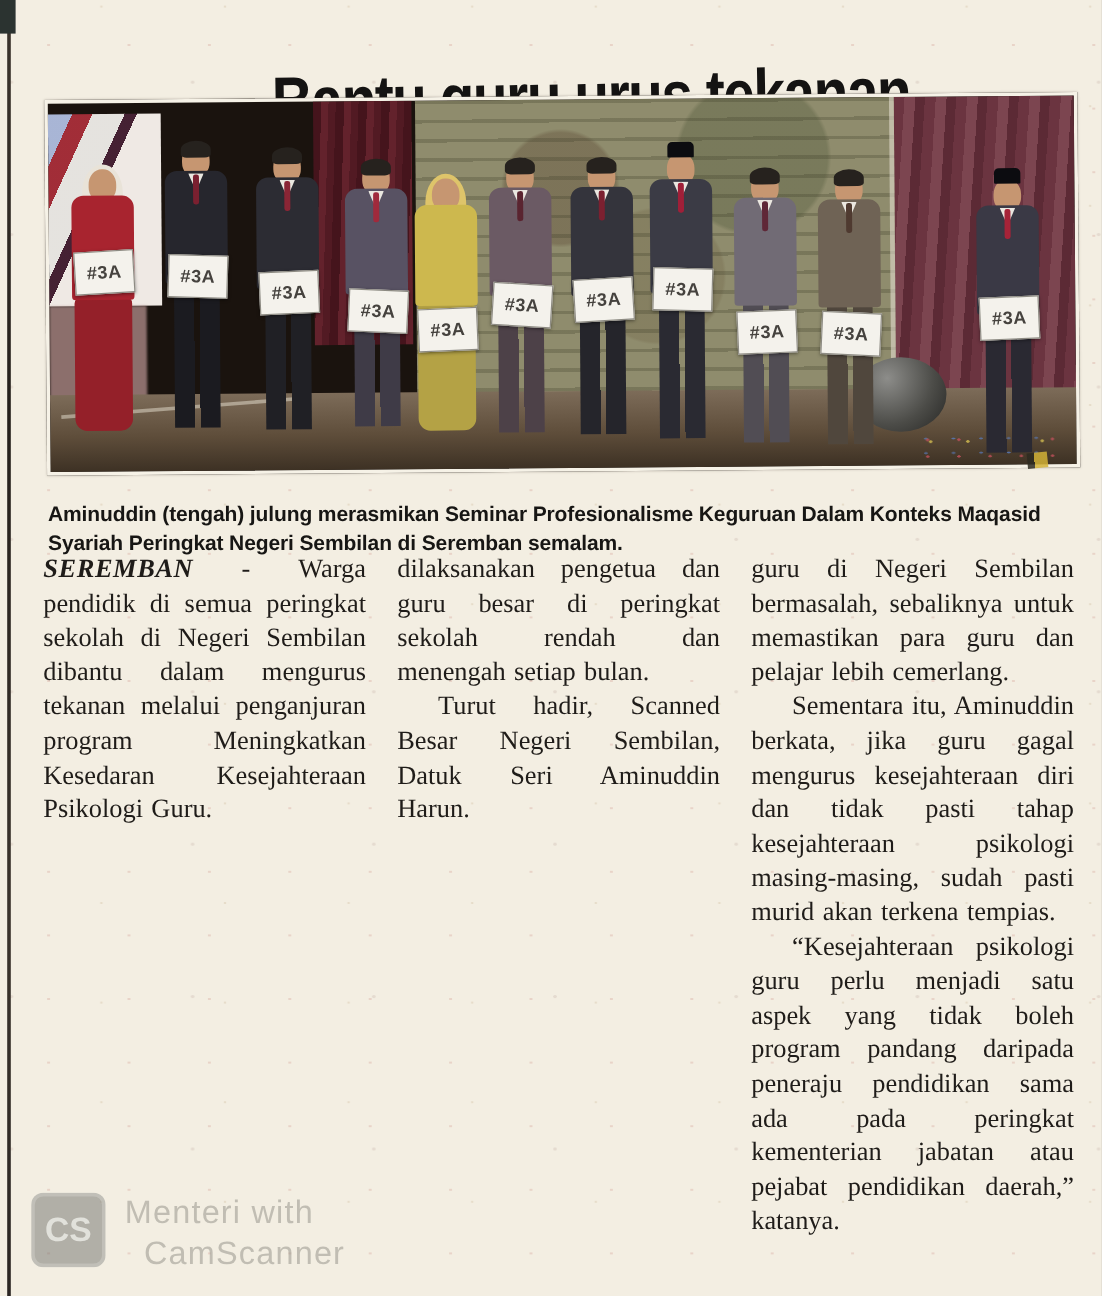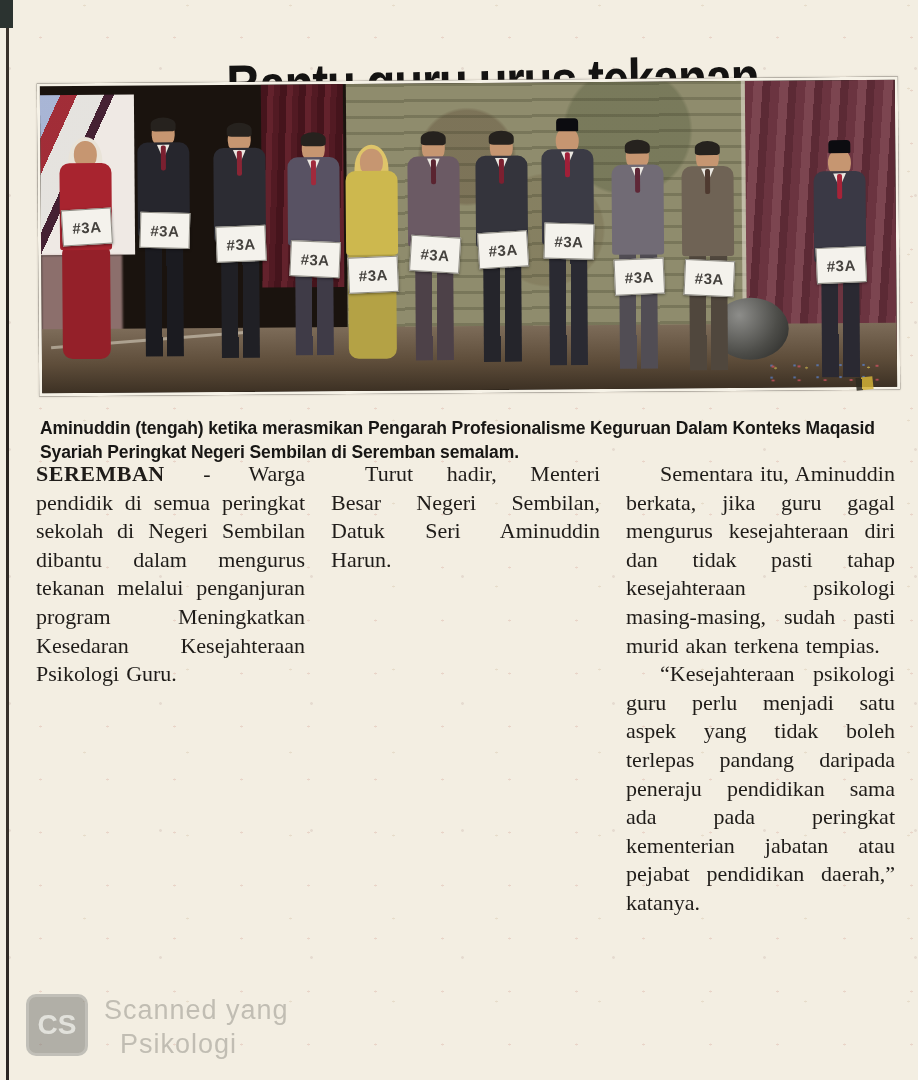--- a/index.html
+++ b/index.html
@@ -79,21 +79,21 @@
   
   .caption{
     position:absolute;left:40px;top:398px;width:852px;
     font-family:"Liberation Sans",sans-serif;font-weight:bold;
     font-size:17.5px;line-height:1.38;color:#171614;letter-spacing:-0.1px;
   }
   .article{position:absolute;left:36px;top:460px;width:860px;display:flex;gap:26px;color:#1f1c19;}
   .colm{width:269px;font-size:22px;line-height:1.3;text-align:justify;word-spacing:1.5px;}
   .colm p{margin:0;}
   .colm p.indent{text-indent:1.55em;}
-  .colm b{letter-spacing:.5px;}
+  .colm b{letter-spacing:.5px;font-style:italic;}
 
   
   .watermark{position:absolute;left:26px;top:994px;display:flex;align-items:flex-start;z-index:6;pointer-events:none;}
   .wm-logo{width:56px;height:56px;border-radius:10px;background:rgba(112,112,108,.5);
     border:3px solid rgba(205,205,198,.55);display:flex;align-items:center;justify-content:center;
     font-family:"Liberation Sans",sans-serif;font-weight:bold;font-size:28px;color:rgba(238,238,232,.8);}
   .wm-text{margin-left:16px;font-family:"Liberation Sans",sans-serif;font-size:27px;
     color:rgba(152,150,141,.55);line-height:1.25;letter-spacing:1px;}
   .wm-l2{margin-left:16px;}
 </style>
@@ -242,38 +242,40 @@
           <div class="legs" style="top:110px;background:linear-gradient(90deg,rgb(42,41,50) 0 44%,rgba(0,0,0,0) 44% 56%,rgb(42,41,50) 56% 100%)"></div>
           <div class="card" style="top:98px;transform:rotate(-2deg)">
             <span>#3A</span>
           </div>
         </div>
       </div>
   </div>
 
   <div class="photo-corner-artifact"></div>
 
-  <p class="caption">Aminuddin (tengah) ketika merasmikan Pengarah Profesionalisme Keguruan Dalam Konteks Maqasid Syariah Peringkat Negeri Sembilan di Seremban semalam.</p>
+  <p class="caption">Aminuddin (tengah) julung merasmikan Seminar Profesionalisme Keguruan Dalam Konteks Maqasid Syariah Peringkat Negeri Sembilan di Seremban semalam.</p>
 
   <div class="article">
     <div class="colm">
         <p><b>SEREMBAN</b> - Warga pendidik di semua peringkat sekolah di Negeri Sembilan dibantu dalam mengurus tekanan melalui penganjuran program Meningkatkan Kesedaran Kesejahteraan Psikologi Guru.</p>
       </div>
     <div class="colm">
-        <p class="indent">Turut hadir, Menteri Besar Negeri Sembilan, Datuk Seri Aminuddin Harun.</p>
+        <p>dilaksanakan pengetua dan guru besar di peringkat sekolah rendah dan menengah setiap bulan.</p>
+        <p class="indent">Turut hadir, Scanned Besar Negeri Sembilan, Datuk Seri Aminuddin Harun.</p>
       </div>
     <div class="colm">
+        <p>guru di Negeri Sembilan bermasalah, sebaliknya untuk memastikan para guru dan pelajar lebih cemerlang.</p>
         <p class="indent">Sementara itu, Aminuddin berkata, jika guru gagal mengurus kesejahteraan diri dan tidak pasti tahap kesejahteraan psikologi masing-masing, sudah pasti murid akan terkena tempias.</p>
-        <p class="indent">“Kesejahteraan psikologi guru perlu menjadi satu aspek yang tidak boleh terlepas pandang daripada peneraju pendidikan sama ada pada peringkat kementerian jabatan atau pejabat pendidikan daerah,” katanya.</p>
+        <p class="indent">“Kesejahteraan psikologi guru perlu menjadi satu aspek yang tidak boleh program pandang daripada peneraju pendidikan sama ada pada peringkat kementerian jabatan atau pejabat pendidikan daerah,” katanya.</p>
       </div>
   </div>
 
   <div class="watermark">
     <div class="wm-logo">
       <span>CS</span>
     </div>
     <div class="wm-text">
-      <div>Scanned yang</div>
-      <div class="wm-l2">Psikologi</div>
+      <div>Menteri with</div>
+      <div class="wm-l2">CamScanner</div>
     </div>
   </div>
 
 </div>
 
 </body></html>

